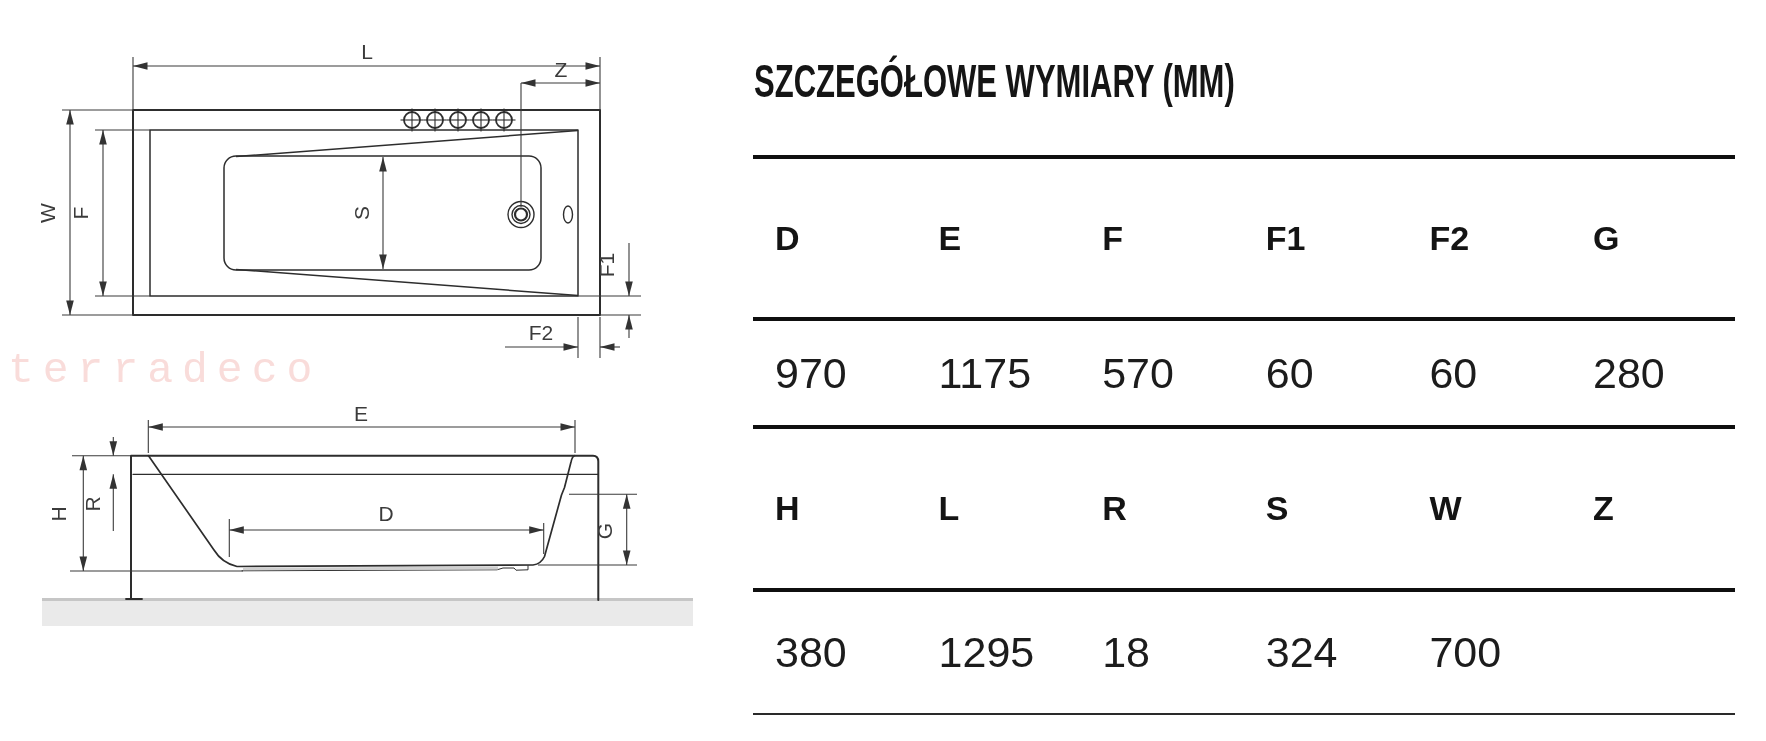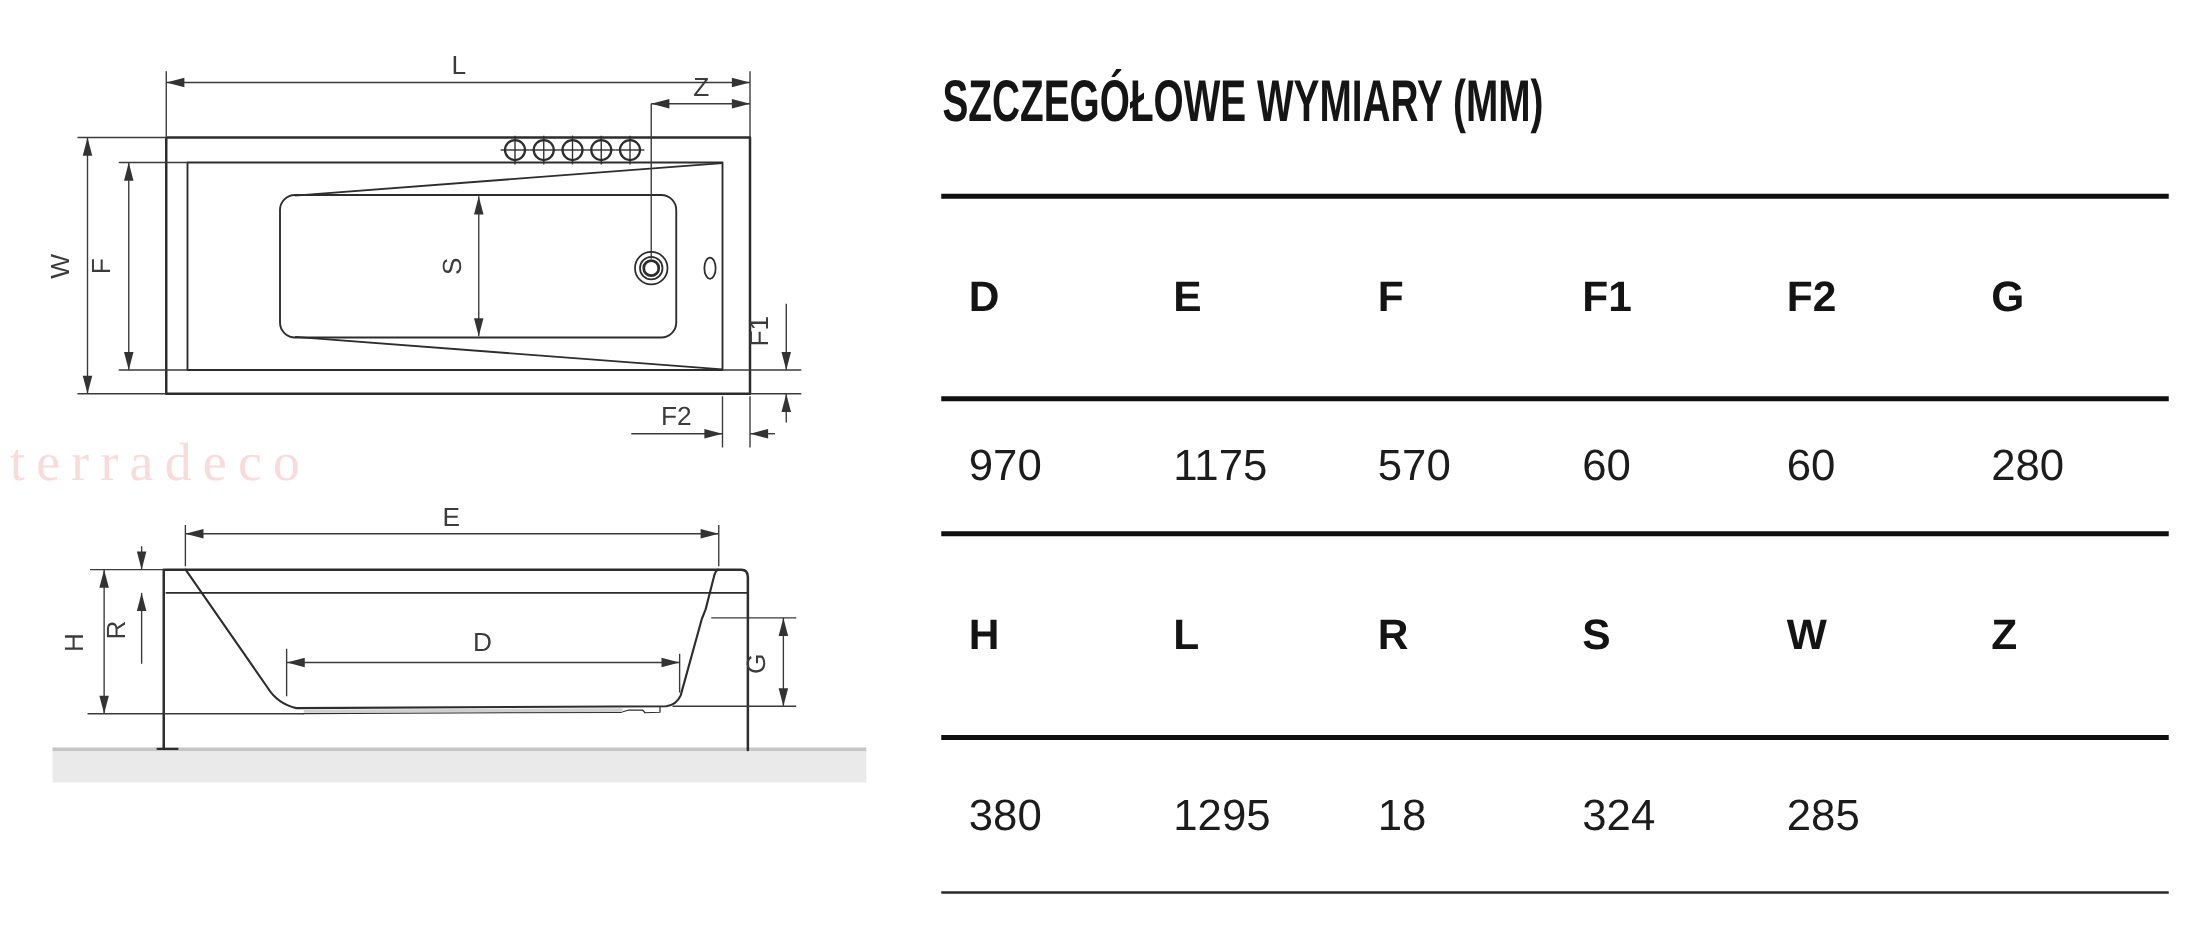--- a/index.html
+++ b/index.html
@@ -2,21 +2,21 @@
 <html><head>
 <meta charset="utf-8">
 <style>
   html,body{margin:0;padding:0;}
   body{
     width:1766px;height:741px;position:relative;background:#ffffff;
     font-family:"Liberation Sans",sans-serif;overflow:hidden;
   }
   .watermark{
     position:absolute;left:8px;top:346px;
-    font-family:Liberation Serif, serif;
+    font-family:Liberation Mono, monospace;
     font-size:43px;font-weight:400;letter-spacing:9px;
     user-select:none;white-space:nowrap;z-index:0;
   }
   .drawing-svg{position:absolute;left:0;top:0;z-index:1;}
   .page-title{
     position:absolute;left:754px;top:57px;
     font-size:47px;font-weight:700;color:#151515;line-height:1.0;
     transform:scaleX(0.66);transform-origin:left top;white-space:nowrap;z-index:2;
   }
   .dim-table{
@@ -26,21 +26,21 @@
   .rule{width:100%;}
   .rule.thick{height:4px;background:#0f0f0f;}
   .rule.thin{height:2px;background:#2a2a2a;}
   .trow{
     display:grid;grid-template-columns:repeat(6,163.6px);
     padding-left:22px;align-items:center;
   }
   .trow.header{height:158px;}
   .trow.header .cell{font-size:34px;font-weight:700;color:#141414;}
   .trow.values{height:104px;}
-  .trow.values .cell{font-size:35px;font-weight:400;color:#1c1c1c;}
+  .trow.values .cell{font-size:43px;font-weight:400;color:#1c1c1c;}
   .cell{white-space:nowrap;}
   svg text{
     font-family:"Liberation Sans",sans-serif;
     font-size:21px;fill:#3b3b3b;
   }
 </style>
 </head>
 <body>
 
 <div class="watermark" style="color: rgb(249, 220, 218);">terradeco</div>
@@ -216,17 +216,17 @@
     <div class="cell">Z</div>
   </div>
 
   <div class="rule thick"></div>
 
   <div class="trow values" style="height:121px;">
     <div class="cell">380</div>
     <div class="cell">1295</div>
     <div class="cell">18</div>
     <div class="cell">324</div>
-    <div class="cell">285</div>
+    <div class="cell">700</div>
   </div>
 
   <div class="rule thin"></div>
 </div>
 
 </body></html>

